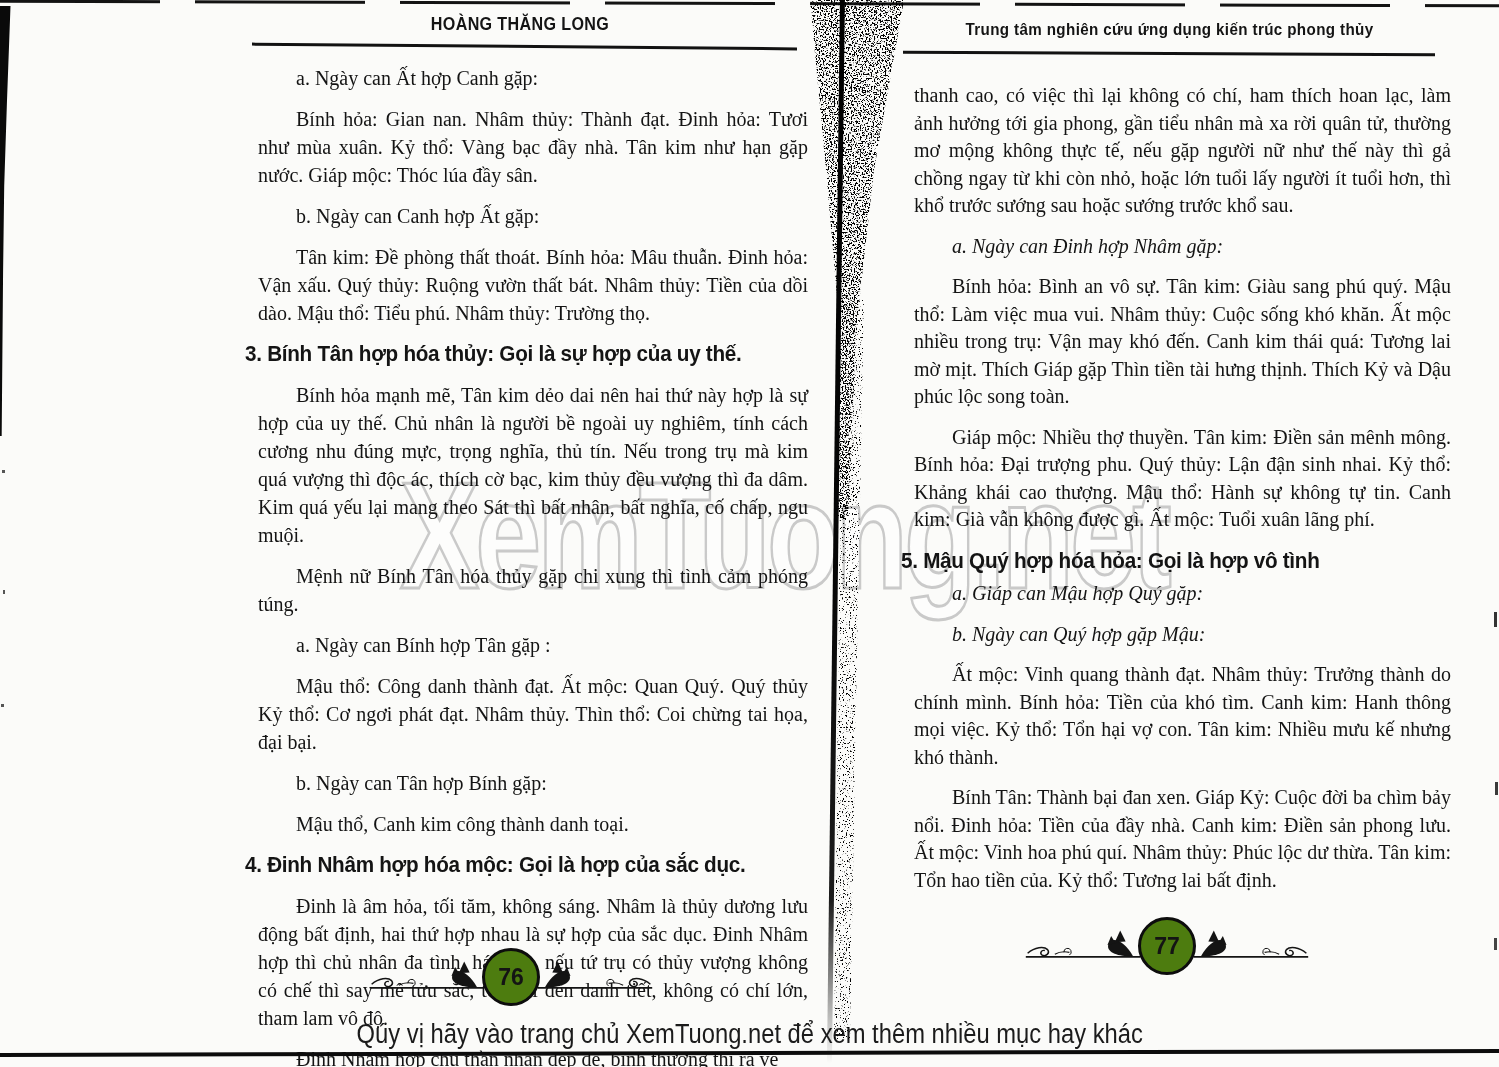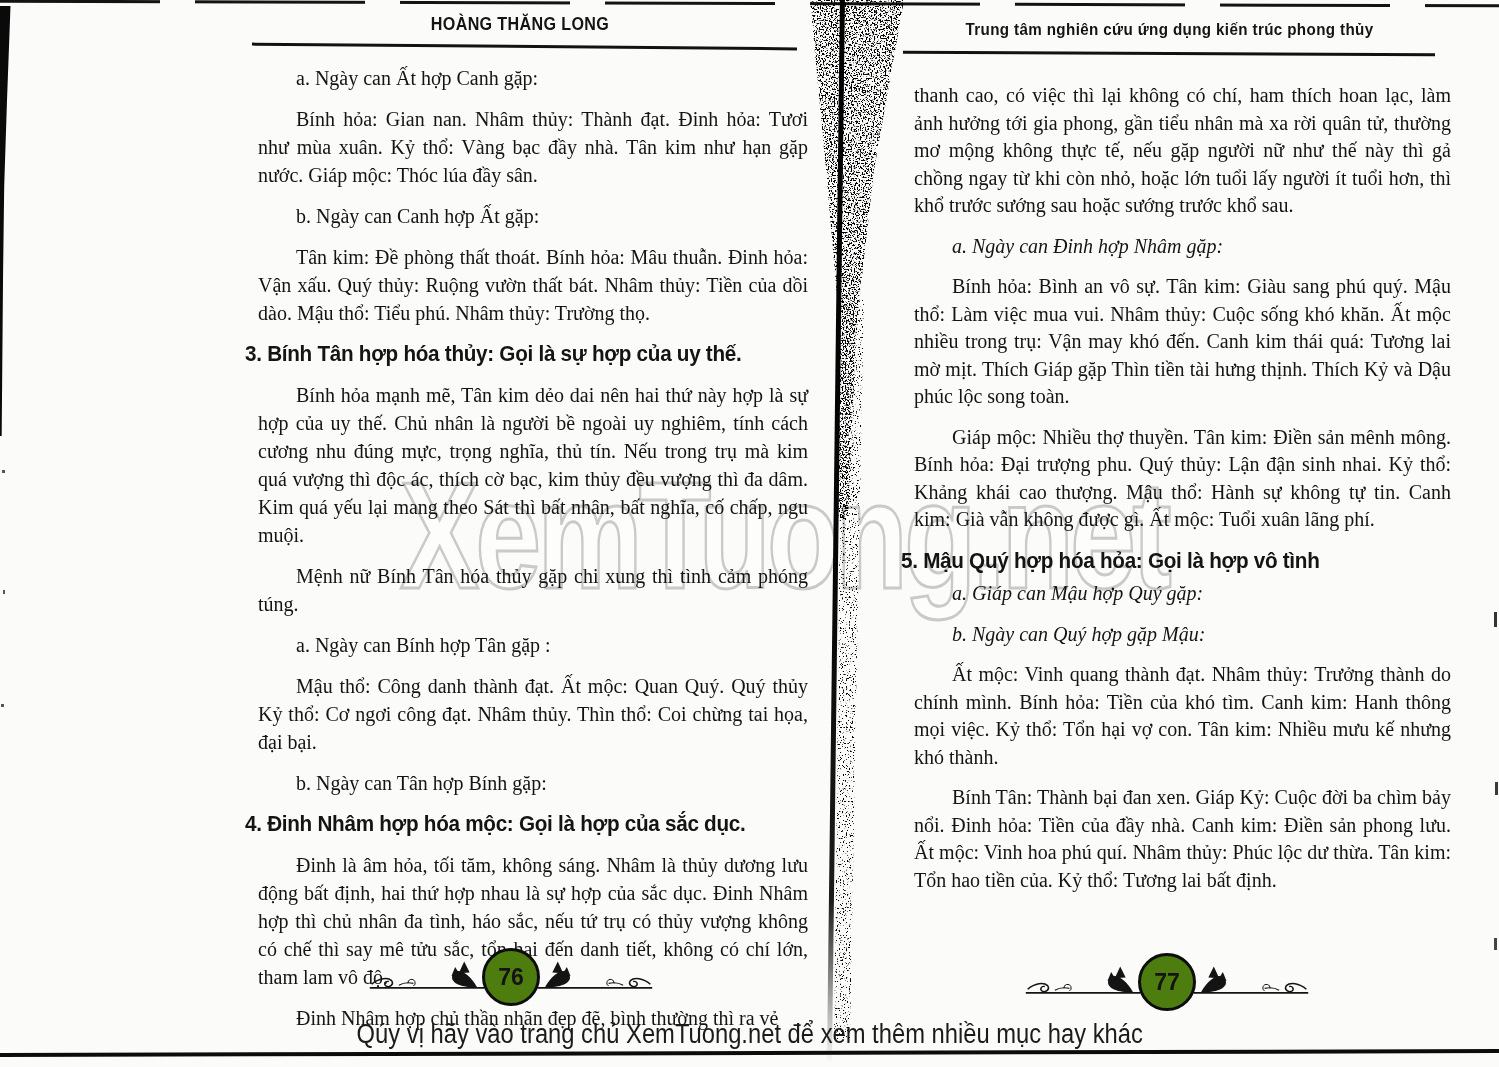--- a/index.html
+++ b/index.html
@@ -52,21 +52,21 @@
   .st-sub{text-indent:38px;margin-top:4px;}
   .st-sub-italic{text-indent:38px;margin-top:4px;font-style:italic;}
   .st-heading{font-family:"Liberation Sans",sans-serif;font-weight:bold;
     font-size:22px;line-height:28px;text-indent:0;text-align:left;
     margin:11px 0 6px 0;letter-spacing:-0.3px;transform:scaleX(0.94);transform-origin:left center;
     white-space:nowrap;}
 
   
   .ornament{position:absolute;display:flex;align-items:center;z-index:3;}
   .orn-left{left:368px;top:948px;}
-  .orn-right{left:1024px;top:953px;}
+  .orn-right{left:1024px;top:917px;}
   .orn-circle{width:52px;height:52px;border:3px solid #0d0d0d;border-radius:50%;
     background:#4d7c0f;display:flex;align-items:center;justify-content:center;
     font-family:"Liberation Sans",sans-serif;font-weight:bold;font-size:23px;margin:0 -4px;z-index:2;}
   .flourish{display:block;}
   .flourish.mirror{transform:scaleX(-1);}
 
   
   .footer-promo{position:absolute;left:0;top:1019px;width:1499px;text-align:center;z-index:5;
     font-family:"Liberation Sans",sans-serif;font-size:27px;font-weight:500;color:#1b1b1b;}
   .footer-promo span{display:inline-block;transform:scaleX(0.88);}
@@ -114,22 +114,23 @@
   <div class="running-head">HOÀNG THĂNG LONG</div>
   <div class="content">
       <p class="para st-sub">a. Ngày can Ất hợp Canh gặp:</p>
       <p class="para st-body">Bính hỏa: Gian nan. Nhâm thủy: Thành đạt. Đinh hỏa: Tươi như mùa xuân. Kỷ thổ: Vàng bạc đầy nhà. Tân kim như hạn gặp nước. Giáp mộc: Thóc lúa đầy sân.</p>
       <p class="para st-sub">b. Ngày can Canh hợp Ất gặp:</p>
       <p class="para st-body">Tân kim: Đề phòng thất thoát. Bính hỏa: Mâu thuẫn. Đinh hỏa: Vận xấu. Quý thủy: Ruộng vườn thất bát. Nhâm thủy: Tiền của dồi dào. Mậu thổ: Tiểu phú. Nhâm thủy: Trường thọ.</p>
       <p class="para st-heading">3. Bính Tân hợp hóa thủy: Gọi là sự hợp của uy thế.</p>
       <p class="para st-body">Bính hỏa mạnh mẽ, Tân kim dẻo dai nên hai thứ này hợp là sự hợp của uy thế. Chủ nhân là người bề ngoài uy nghiêm, tính cách cương nhu đúng mực, trọng nghĩa, thủ tín. Nếu trong trụ mà kim quá vượng thì độc ác, thích cờ bạc, kim thủy đều vượng thì đa dâm. Kim quá yếu lại mang theo Sát thì bất nhân, bất nghĩa, cố chấp, ngu muội.</p>
       <p class="para st-body">Mệnh nữ Bính Tân hóa thủy gặp chi xung thì tình cảm phóng túng.</p>
       <p class="para st-sub">a. Ngày can Bính hợp Tân gặp :</p>
-      <p class="para st-body">Mậu thổ: Công danh thành đạt. Ất mộc: Quan Quý. Quý thủy Kỷ thổ: Cơ ngơi công đạt. Nhâm thủy. Thìn thổ: Coi chừng tai họa, đại bại.</p>
+      <p class="para st-body">Mậu thổ: Công danh thành đạt. Ất mộc: Quan Quý. Quý thủy Kỷ thổ: Cơ ngơi phát đạt. Nhâm thủy. Thìn thổ: Coi chừng tai họa, đại bại.</p>
       <p class="para st-sub">b. Ngày can Tân hợp Bính gặp:</p>
+      <p class="para st-body">Mậu thổ, Canh kim công thành danh toại.</p>
       <p class="para st-heading">4. Đinh Nhâm hợp hóa mộc: Gọi là hợp của sắc dục.</p>
       <p class="para st-body">Đinh là âm hỏa, tối tăm, không sáng. Nhâm là thủy dương lưu động bất định, hai thứ hợp nhau là sự hợp của sắc dục. Đinh Nhâm hợp thì chủ nhân đa tình, háo sắc, nếu tứ trụ có thủy vượng không có chế thì say mê tửu sắc, tổn hại đến danh tiết, không có chí lớn, tham lam vô độ.</p>
       <p class="para st-body">Đinh Nhâm hợp chủ thần nhãn đẹp đẽ, bình thường thì ra vẻ</p>
     </div>
 </div>
 
 <div class="page page-right">
   <div class="running-head">Trung tâm nghiên cứu ứng dụng kiến trúc phong thủy</div>
   <div class="content">
       <p class="para st-body-first">thanh cao, có việc thì lại không có chí, ham thích hoan lạc, làm ảnh hưởng tới gia phong, gần tiểu nhân mà xa rời quân tử, thường mơ mộng không thực tế, nếu gặp người nữ như thế này thì gả chồng ngay từ khi còn nhỏ, hoặc lớn tuổi lấy người ít tuổi hơn, thì khổ trước sướng sau hoặc sướng trước khổ sau.</p>

